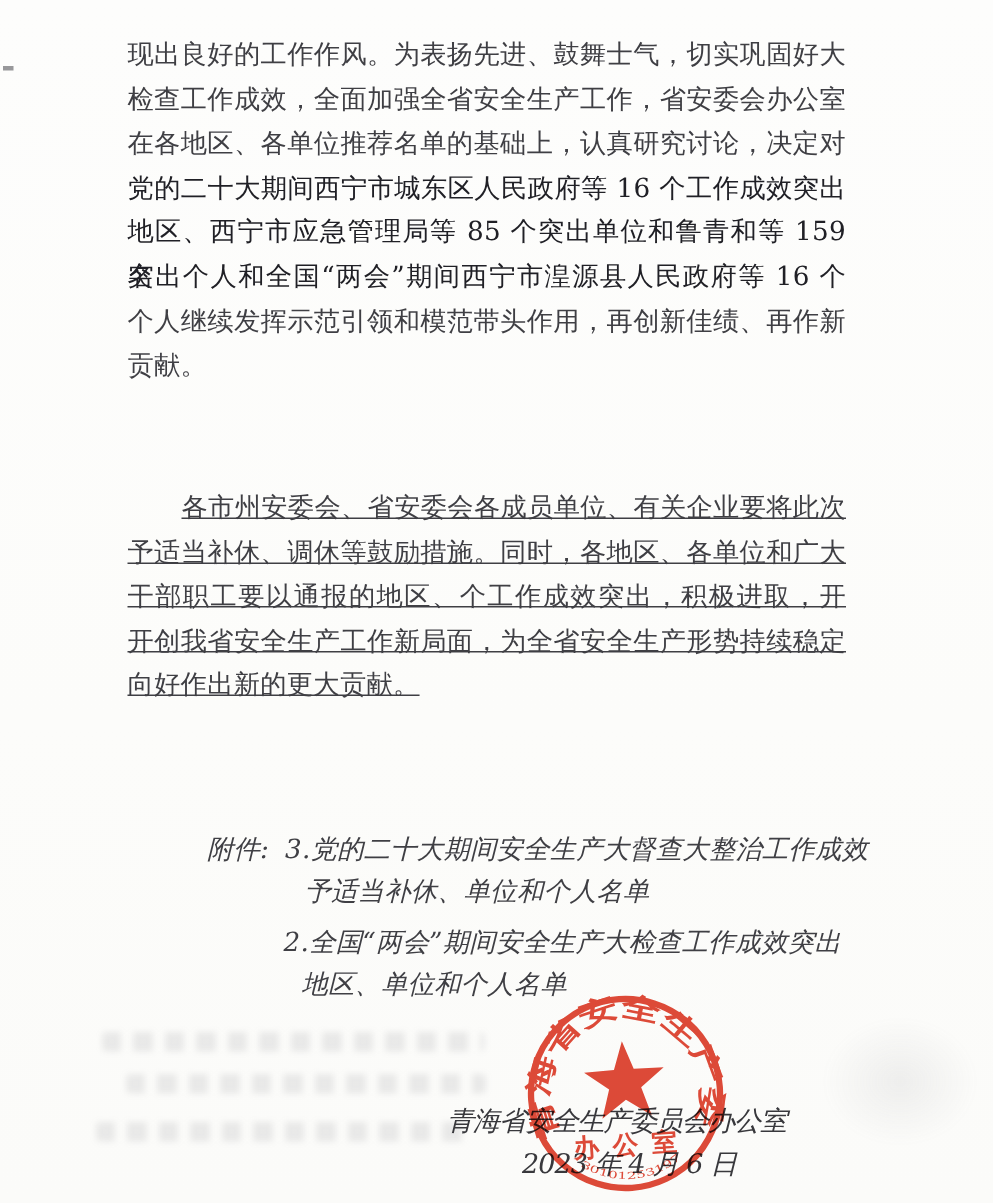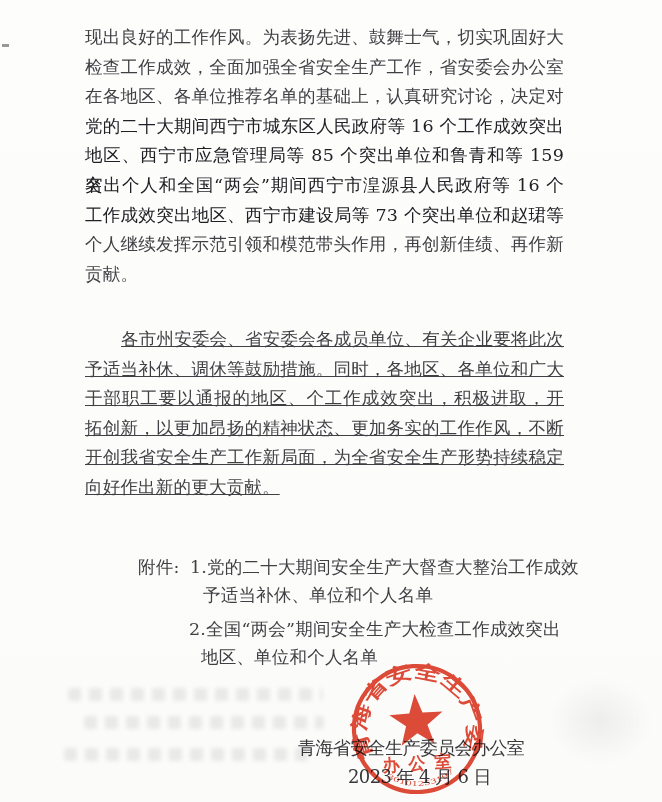--- a/index.html
+++ b/index.html
@@ -27,20 +27,21 @@
   .j{ text-align:justify; text-align-last:justify; white-space:normal; }
   .b{ font-weight:normal; color:#202026; }
   .ind{ text-indent:36px; }
   .abs{
     position:absolute;
     color:#3f3f44;
     font-size:17.5px;
     line-height:22px;
     white-space:nowrap;
     letter-spacing:0.2px;
+    font-style:italic;
   }
   .sig{ font-size:18px; letter-spacing:-0.6px; color:#38383c; }
   .seal-wrap{
     position:absolute;left:347px;top:659px;width:140px;height:140px;
     transform:rotate(-4deg);
     mix-blend-mode:multiply;
     opacity:0.92;
   }
   .seal-wrap svg{ width:140px;height:140px;display:block; }
   .bleed{
@@ -72,36 +73,34 @@
   <div class="bleed" style="left:64px;top:748px;width:248px;"></div>
   <div class="bleed2" style="left:548px;top:678px;width:104px;height:86px;"></div>
 
   <div class="textblock" style="top:23px;">
     <div class="line j">现出良好的工作作风。为表扬先进、鼓舞士气，切实巩固好大</div>
     <div class="line j">检查工作成效，全面加强全省安全生产工作，省安委会办公室</div>
     <div class="line j">在各地区、各单位推荐名单的基础上，认真研究讨论，决定对</div>
     <div class="line j b">党的二十大期间西宁市城东区人民政府等 16 个工作成效突出</div>
     <div class="line j b">地区、西宁市应急管理局等 85 个突出单位和鲁青和等 159 名</div>
     <div class="line j b">突出个人和全国“两会”期间西宁市湟源县人民政府等 16 个</div>
-    <div class="line j b">工作成效突出地区、西宁市建设局等 73 个突出单位和赵珺等</div>
     <div class="line j">个人继续发挥示范引领和模范带头作用，再创新佳绩、再作新</div>
     <div class="line">贡献。</div>
   </div>
 
   <div class="textblock" style="top:325px;text-decoration:underline;">
     <div class="line j ind">各市州安委会、省安委会各成员单位、有关企业要将此次</div>
     <div class="line j">予适当补休、调休等鼓励措施。同时，各地区、各单位和广大</div>
     <div class="line j">干部职工要以通报的地区、个工作成效突出，积极进取，开</div>
-    <div class="line j">拓创新，以更加昂扬的精神状态、更加务实的工作作风，不断</div>
     <div class="line j">开创我省安全生产工作新局面，为全省安全生产形势持续稳定</div>
     <div class="line">向好作出新的更大贡献。</div>
   </div>
 
   <div class="abs" style="left:138px;top:556px;">附件:</div>
-  <div class="abs" style="left:190px;top:556px;">1.党的二十大期间安全生产大督查大整治工作成效</div>
+  <div class="abs" style="left:190px;top:556px;">3.党的二十大期间安全生产大督查大整治工作成效</div>
   <div class="abs" style="left:203px;top:584px;">予适当补休、单位和个人名单</div>
   <div class="abs" style="left:189px;top:618px;">2.全国“两会”期间安全生产大检查工作成效突出</div>
   <div class="abs" style="left:201px;top:646px;">地区、单位和个人名单</div>
 
   <div class="abs sig" style="left:298px;top:737px;">青海省安全生产委员会办公室</div>
   <div class="abs sig" style="left:348px;top:766px;">2023 年 4 月 6 日</div>
 
   <div class="seal-wrap">
     <svg viewBox="0 0 140 140" xmlns="http://www.w3.org/2000/svg">
       <circle cx="70" cy="70" r="63" fill="none" stroke-width="4.2" stroke="#de3b28"></circle>

